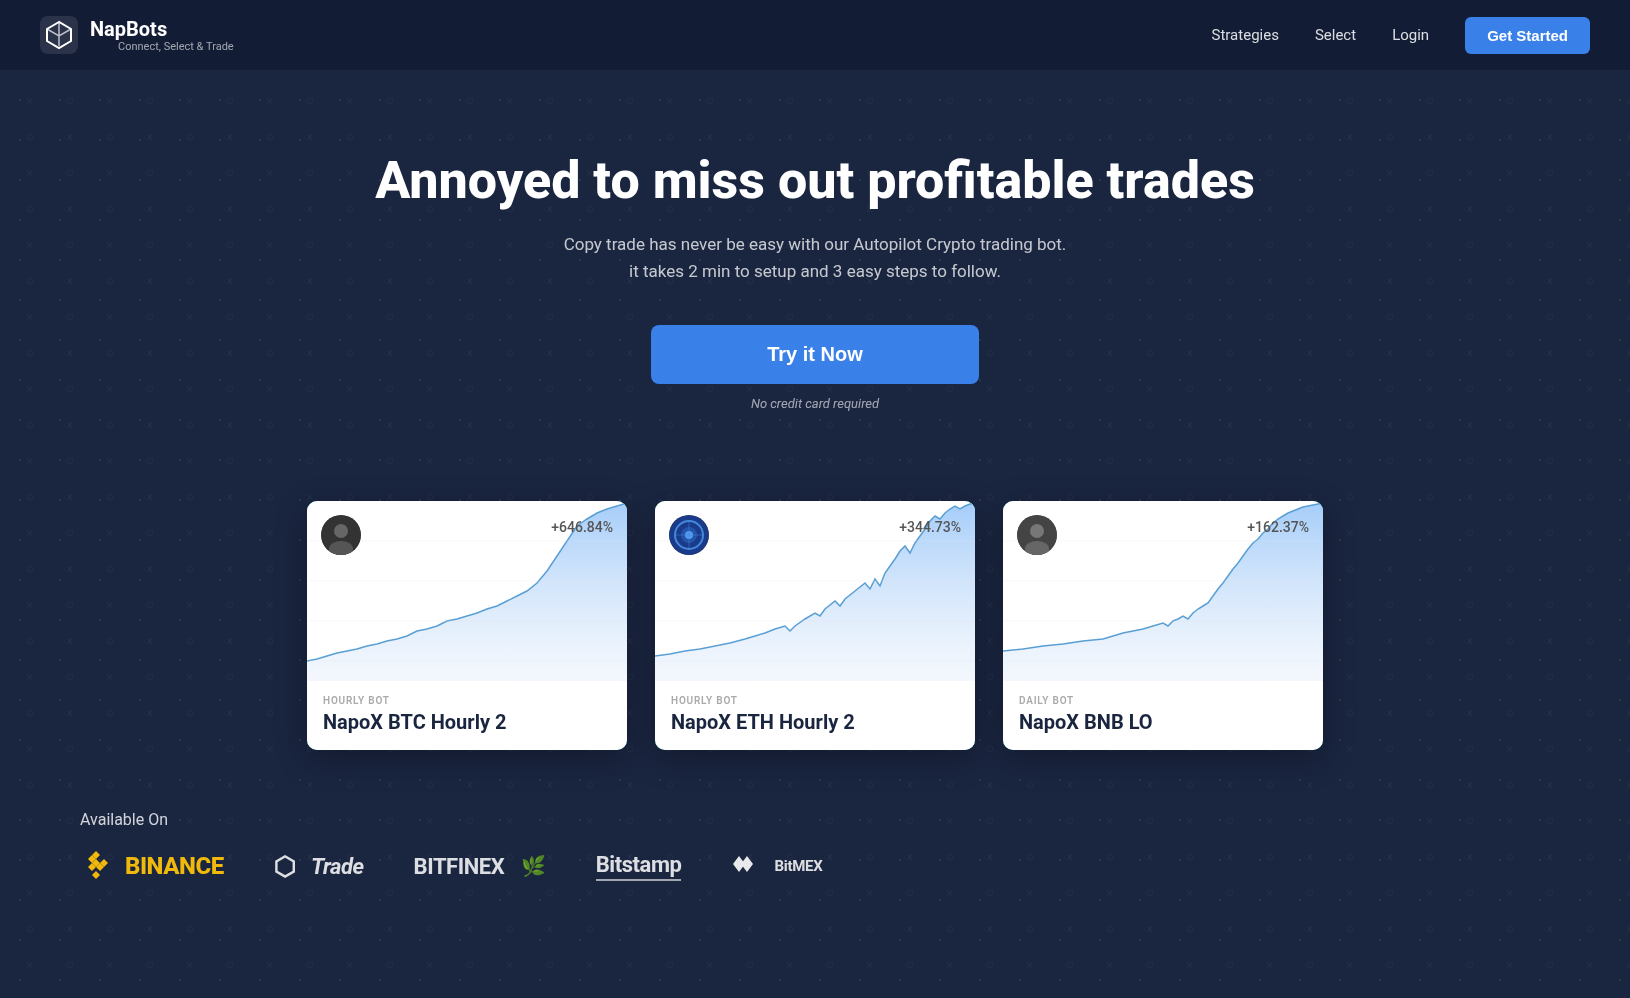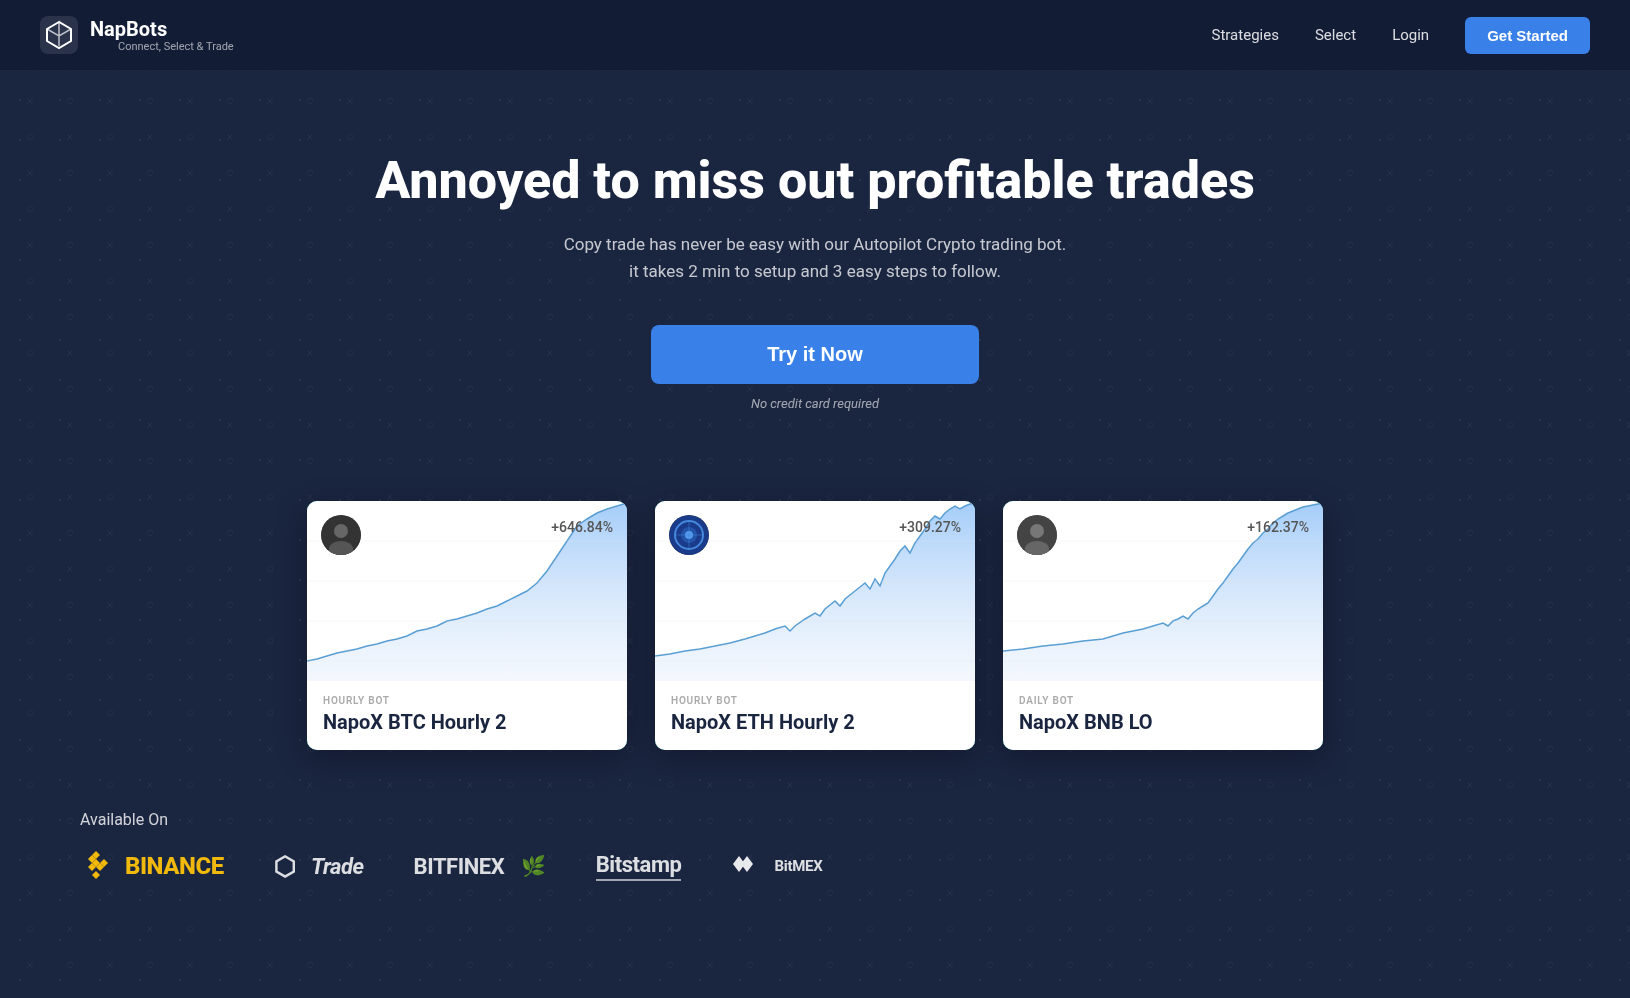--- a/index.html
+++ b/index.html
@@ -1498,21 +1498,21 @@
       <div class="card-avatar">
         <svg viewBox="0 0 40 40" width="40" height="40">
           <circle cx="20" cy="20" r="20" fill="#1a3a8a"></circle>
           <circle cx="20" cy="20" r="14" fill="none" stroke="#4488dd" stroke-width="2"></circle>
           <circle cx="20" cy="20" r="8" fill="#2255aa"></circle>
           <circle cx="20" cy="20" r="4" fill="#5599ee"></circle>
           <line x1="20" y1="6" x2="20" y2="34" stroke="#4488dd" stroke-width="1" opacity="0.5"></line>
           <line x1="6" y1="20" x2="34" y2="20" stroke="#4488dd" stroke-width="1" opacity="0.5"></line>
         </svg>
       </div>
-      <span class="card-percent">+309.27%</span>
+      <span class="card-percent">+344.73%</span>
       <svg class="chart-svg" viewBox="0 0 320 180" preserveAspectRatio="none">
         <defs>
           <linearGradient id="grad2" x1="0" y1="0" x2="0" y2="1">
             <stop offset="0%" stop-color="#7eb8f7" stop-opacity="0.7"></stop>
             <stop offset="100%" stop-color="#c8dcf7" stop-opacity="0.2"></stop>
           </linearGradient>
         </defs>
         <path d="M0,155 L15,153 L30,150 L45,148 L60,145 L75,142 L90,138 L100,135 L110,132 L120,128 L130,125 L135,130 L140,125 L150,118 L160,112 L165,115 L170,108 L180,100 L185,105 L190,98 L200,90 L210,82 L215,88 L220,78 L225,85 L230,72 L235,65 L240,58 L245,50 L250,45 L255,52 L260,42 L265,35 L270,28 L275,20 L280,15 L285,18 L290,12 L295,8 L300,5 L305,8 L310,5 L315,3 L320,2 L320,180 L0,180 Z" fill="url(#grad2)"></path>
         <path d="M0,155 L15,153 L30,150 L45,148 L60,145 L75,142 L90,138 L100,135 L110,132 L120,128 L130,125 L135,130 L140,125 L150,118 L160,112 L165,115 L170,108 L180,100 L185,105 L190,98 L200,90 L210,82 L215,88 L220,78 L225,85 L230,72 L235,65 L240,58 L245,50 L250,45 L255,52 L260,42 L265,35 L270,28 L275,20 L280,15 L285,18 L290,12 L295,8 L300,5 L305,8 L310,5 L315,3 L320,2" fill="none" stroke="#5a9fd4" stroke-width="1.5"></path>
         <line x1="0" y1="40" x2="320" y2="40" stroke="#ddd" stroke-width="0.5" opacity="0.5"></line>

